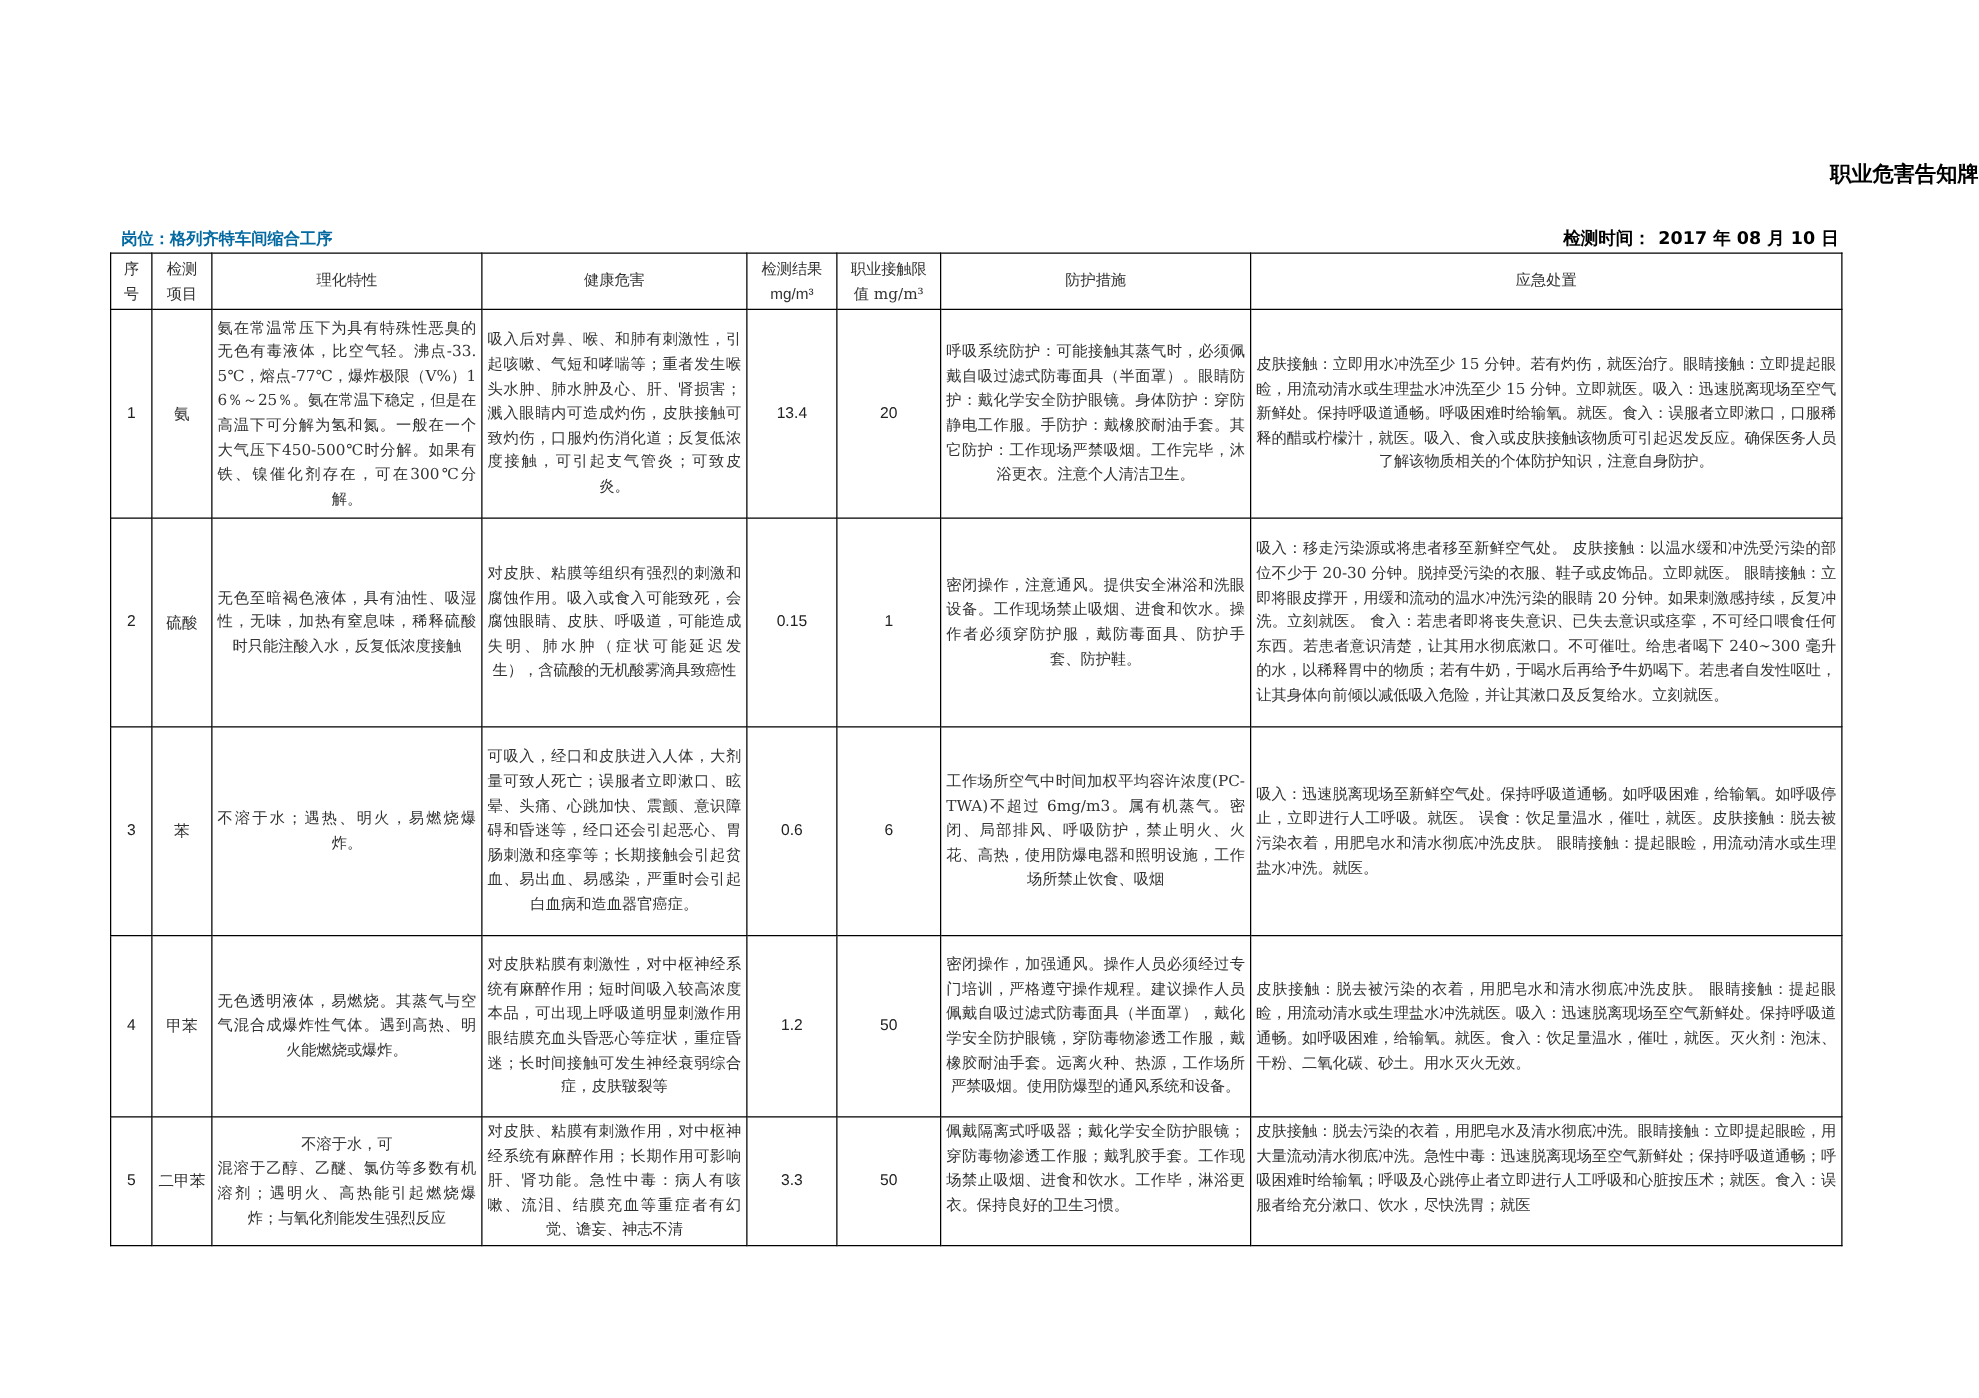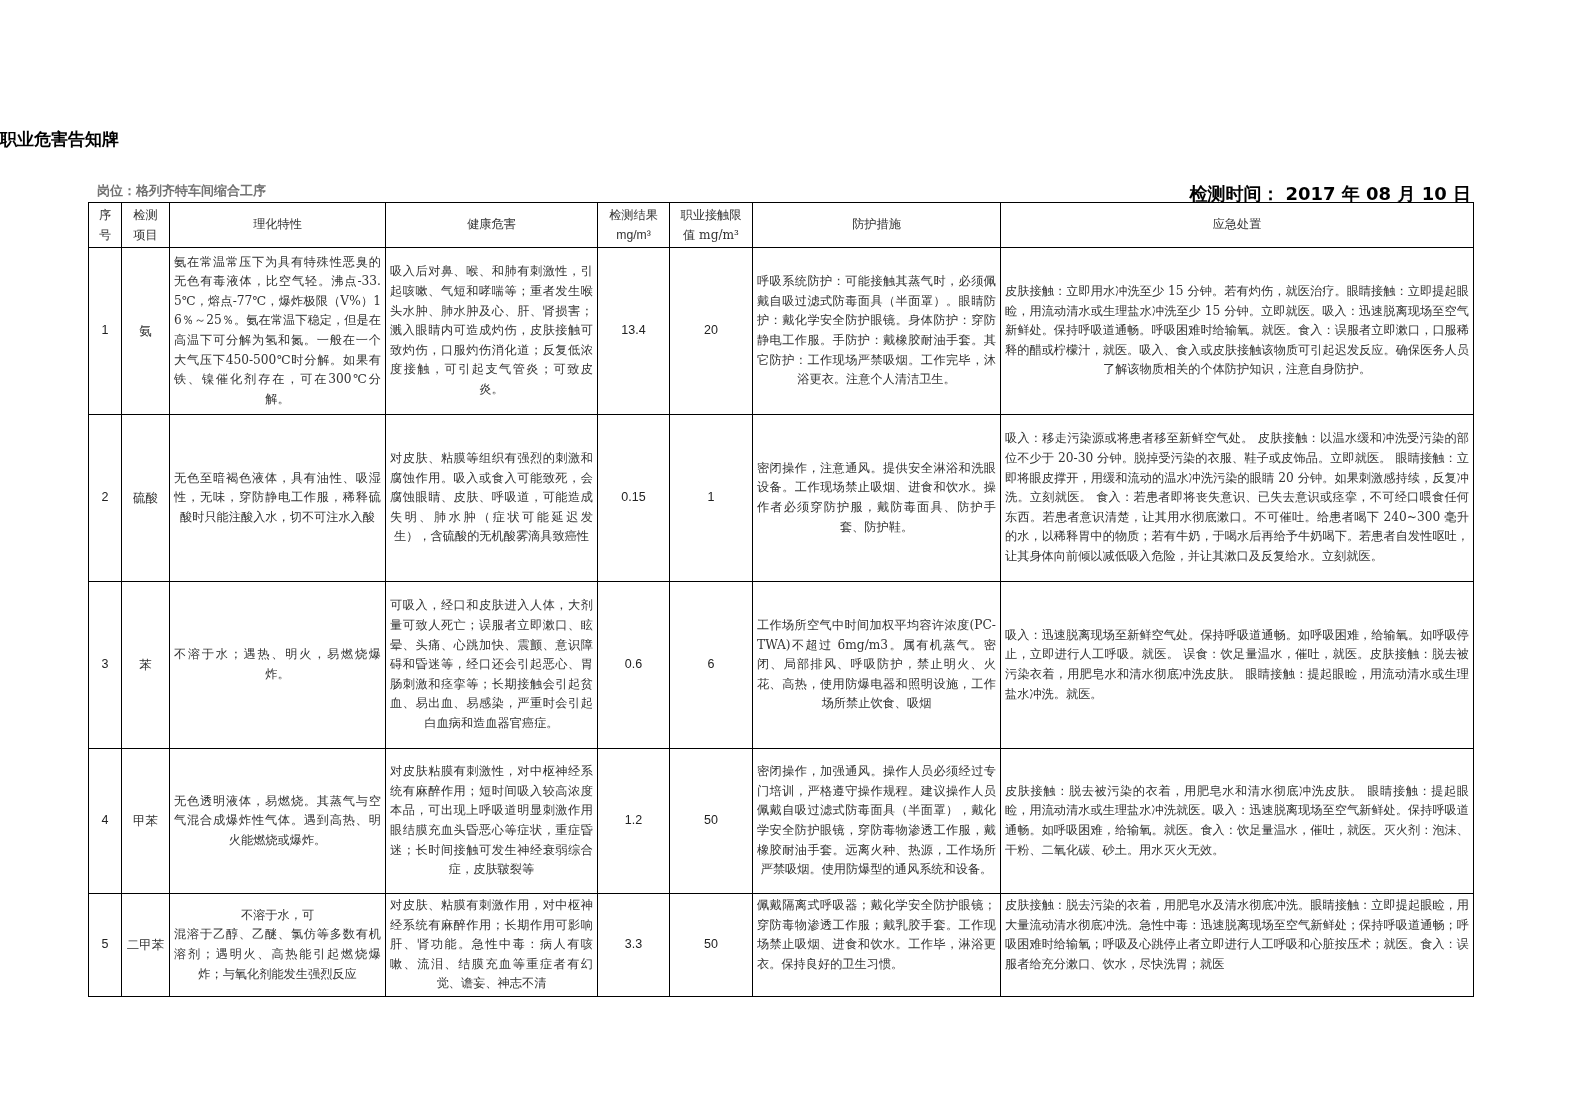--- a/index.html
+++ b/index.html
@@ -1,19 +1,19 @@
 <!DOCTYPE html>
 <html><head>
 <meta charset="utf-8">
 <style>
   html, body { margin: 0; padding: 0; background: #ffffff; }
   body { width: 1583px; height: 1118px; position: relative; font-family: "DejaVu Serif", "Liberation Serif", serif; color: #222; }
-  .title { position: absolute; top: 128px; left: 0; width: 1583px; text-align: left; font-family: "DejaVu Sans", "Liberation Sans", sans-serif; font-weight: bold; font-size: 17px; color: #000; }
-  .meta-left { position: absolute; top: 182px; left: 97px; font-family: "DejaVu Sans", "Liberation Sans", sans-serif; font-weight: bold; font-size: 13px; color: #737373; }
-  .meta-right { position: absolute; top: 182px; right: 112px; font-family: "DejaVu Sans", "Liberation Sans", sans-serif; font-weight: bold; font-size: 18px; color: #000; }
+  .title { position: absolute; top: 128px; left: 0; width: 1583px; text-align: right; font-family: "DejaVu Sans", "Liberation Sans", sans-serif; font-weight: bold; font-size: 17px; color: #000; }
+  .meta-left { position: absolute; top: 182px; left: 97px; font-family: "DejaVu Sans", "Liberation Sans", sans-serif; font-weight: bold; font-size: 13px; color: #0369a1; }
+  .meta-right { position: absolute; top: 182px; right: 112px; font-family: "DejaVu Sans", "Liberation Sans", sans-serif; font-weight: bold; font-size: 14px; color: #000; }
   .meta-right span { margin-left: 6px; }
   table { position: absolute; top: 202px; left: 88px; border-collapse: collapse; table-layout: fixed; width: 1385px; }
   td, th { border: 1.3px solid #000; padding: 2px 4px; text-align: center; vertical-align: middle; font-weight: normal; font-size: 12.2px; line-height: 19.6px; color: #333; word-break: break-all; }
   th { height: 37px; }
   .hdr-lines { line-height: 20px; }
   tr.r1 td { height: 162px; }
   tr.r2 td { height: 162px; }
   tr.r3 td { height: 162px; }
   tr.r4 td { height: 140px; }
   tr.r5 td { height: 98px; vertical-align: top; }
@@ -64,21 +64,21 @@
       <td class="just">氨在常温常压下为具有特殊性恶臭的无色有毒液体，比空气轻。沸点-33.5℃，熔点-77℃，爆炸极限（V%）16％～25％。氨在常温下稳定，但是在高温下可分解为氢和氮。一般在一个大气压下450-500℃时分解。如果有铁、镍催化剂存在，可在300℃分解。</td>
       <td class="just">吸入后对鼻、喉、和肺有刺激性，引起咳嗽、气短和哮喘等；重者发生喉头水肿、肺水肿及心、肝、肾损害；溅入眼睛内可造成灼伤，皮肤接触可致灼伤，口服灼伤消化道；反复低浓度接触，可引起支气管炎；可致皮炎。</td>
       <td class="num">13.4</td>
       <td class="num">20</td>
       <td class="just">呼吸系统防护：可能接触其蒸气时，必须佩戴自吸过滤式防毒面具（半面罩）。眼睛防护：戴化学安全防护眼镜。身体防护：穿防静电工作服。手防护：戴橡胶耐油手套。其它防护：工作现场严禁吸烟。工作完毕，沐浴更衣。注意个人清洁卫生。</td>
       <td class="just">皮肤接触：立即用水冲洗至少 15 分钟。若有灼伤，就医治疗。眼睛接触：立即提起眼睑，用流动清水或生理盐水冲洗至少 15 分钟。立即就医。吸入：迅速脱离现场至空气新鲜处。保持呼吸道通畅。呼吸困难时给输氧。就医。食入：误服者立即漱口，口服稀释的醋或柠檬汁，就医。吸入、食入或皮肤接触该物质可引起迟发反应。确保医务人员了解该物质相关的个体防护知识，注意自身防护。</td>
     </tr>
     <tr class="r2">
       <td class="num">2</td>
       <td class="item">硫酸</td>
-      <td class="just">无色至暗褐色液体，具有油性、吸湿性，无味，穿防静电工作服，稀释硫酸时只能注酸入水，切不可注水入酸</td>
+      <td class="just">无色至暗褐色液体，具有油性、吸湿性，无味，加热有窒息味，稀释硫酸时只能注酸入水，反复低浓度接触</td>
       <td class="just">对皮肤、粘膜等组织有强烈的刺激和腐蚀作用。吸入或食入可能致死，会腐蚀眼睛、皮肤、呼吸道，可能造成失明、肺水肿（症状可能延迟发生），含硫酸的无机酸雾滴具致癌性</td>
       <td class="num">0.15</td>
       <td class="num">1</td>
       <td class="just">密闭操作，注意通风。提供安全淋浴和洗眼设备。工作现场禁止吸烟、进食和饮水。操作者必须穿防护服，戴防毒面具、防护手套、防护鞋。</td>
       <td class="just-left">吸入：移走污染源或将患者移至新鲜空气处。 皮肤接触：以温水缓和冲洗受污染的部位不少于 20-30 分钟。脱掉受污染的衣服、鞋子或皮饰品。立即就医。 眼睛接触：立即将眼皮撑开，用缓和流动的温水冲洗污染的眼睛 20 分钟。如果刺激感持续，反复冲洗。立刻就医。 食入：若患者即将丧失意识、已失去意识或痉挛，不可经口喂食任何东西。若患者意识清楚，让其用水彻底漱口。不可催吐。给患者喝下 240~300 毫升的水，以稀释胃中的物质；若有牛奶，于喝水后再给予牛奶喝下。若患者自发性呕吐，让其身体向前倾以减低吸入危险，并让其漱口及反复给水。立刻就医。</td>
     </tr>
     <tr class="r3">
       <td class="num">3</td>
       <td class="item">苯</td>
       <td class="just">不溶于水；遇热、明火，易燃烧爆炸。</td>

